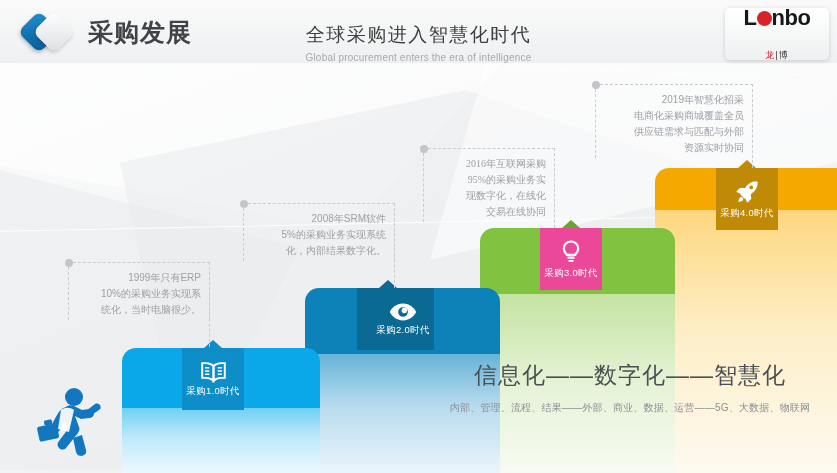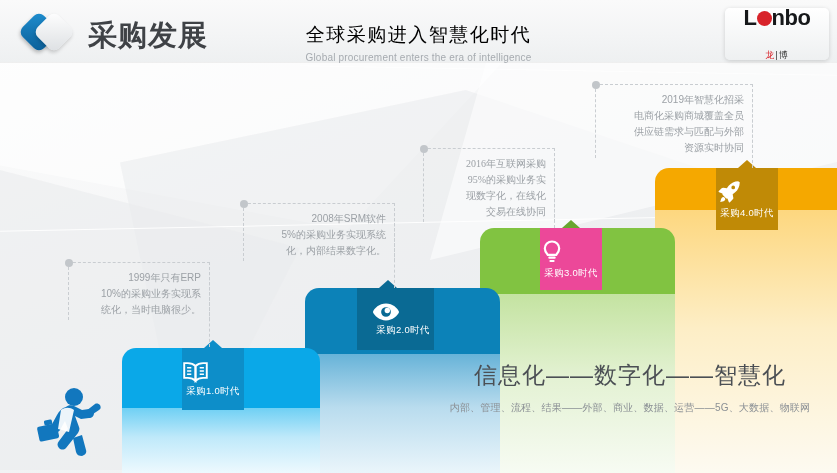--- a/index.html
+++ b/index.html
@@ -25,38 +25,38 @@
 
   
   .header{position:absolute;left:0;top:0;width:837px;height:62px;}
   .hdr-bar{position:absolute;left:0;top:0;width:837px;height:62px;
     background:linear-gradient(180deg,#fafafa 0%,#f3f4f5 60%,#eef0f1 100%);
     border-bottom:1px solid rgba(0,0,0,.045);}
   .logo-diamond{position:absolute;left:22px;top:12px;width:54px;height:40px;}
   .logo-diamond .sq{position:absolute;width:30px;height:30px;border-radius:7px;transform:rotate(45deg);}
   .logo-diamond .sq.a{left:2px;top:5px;background:linear-gradient(135deg,#1f8fd0,#0a5d96);box-shadow:1px 2px 4px rgba(0,0,0,.25);}
   .logo-diamond .sq.b{left:17px;top:5px;background:linear-gradient(135deg,#ffffff,#dcdfe2);box-shadow:1px 2px 4px rgba(0,0,0,.18);}
-  .brand-title{position:absolute;left:88px;top:16px;font-size:29px;font-weight:bold;color:#3f4246;letter-spacing:1px;}
+  .brand-title{position:absolute;left:88px;top:16px;font-size:25px;font-weight:bold;color:#3f4246;letter-spacing:1px;}
 
   .center-title{position:absolute;left:0;top:22px;width:837px;text-align:center;}
-  .center-title .cn{font-size:19px;color:#000000;letter-spacing:1.5px;}
+  .center-title .cn{font-size:19px;color:#404040;letter-spacing:1.5px;}
   .center-title .en{margin-top:4px;font-size:10px;color:#a6abb0;letter-spacing:.2px;}
 
   .lonbo{position:absolute;right:8px;top:8px;width:104px;height:52px;border-radius:5px;
     background:linear-gradient(180deg,#ffffff,#eef0f1);box-shadow:0 1px 4px rgba(0,0,0,.16);
     display:flex;flex-direction:column;align-items:center;justify-content:center;}
   .lonbo .w{font-size:22px;font-weight:bold;color:#16181a;letter-spacing:-.5px;line-height:1;position:relative;}
   .lonbo .o{display:inline-block;width:15px;height:15px;border-radius:50%;background:#d8232a;vertical-align:-1px;}
   .lonbo .cn2{font-size:9px;color:#d8232a;letter-spacing:1px;margin-top:20px;}
   .lonbo .cn2 b{color:#333;font-weight:normal;}
 
   
   .badge{position:absolute;width:62px;color:#fff;text-align:center;}
   .badge .body{position:relative;width:62px;height:62px;display:flex;flex-direction:column;
-    justify-content:center;gap:2px;}
+    align-items:center;justify-content:center;gap:2px;}
   .badge .tip{position:absolute;left:50%;top:-8px;margin-left:-9px;width:0;height:0;
     border-left:9px solid transparent;border-right:9px solid transparent;}
   .badge .lbl{font-size:9.5px;letter-spacing:.3px;white-space:nowrap;}
   .badge svg{display:block;}
   .badge.b1 .body,.badge.b1 .tip{}
   .badge.b1 .body{background:#0d8ec9;}
   .badge.b1 .tip{border-bottom:8px solid #0d8ec9;}
   .badge.b2 .body{background:#0a6a94;padding-left:15px;}
   .badge.b2 .tip{border-bottom:8px solid #0a6a94;}
   .badge.b3 .body{background:#ec4899;}

